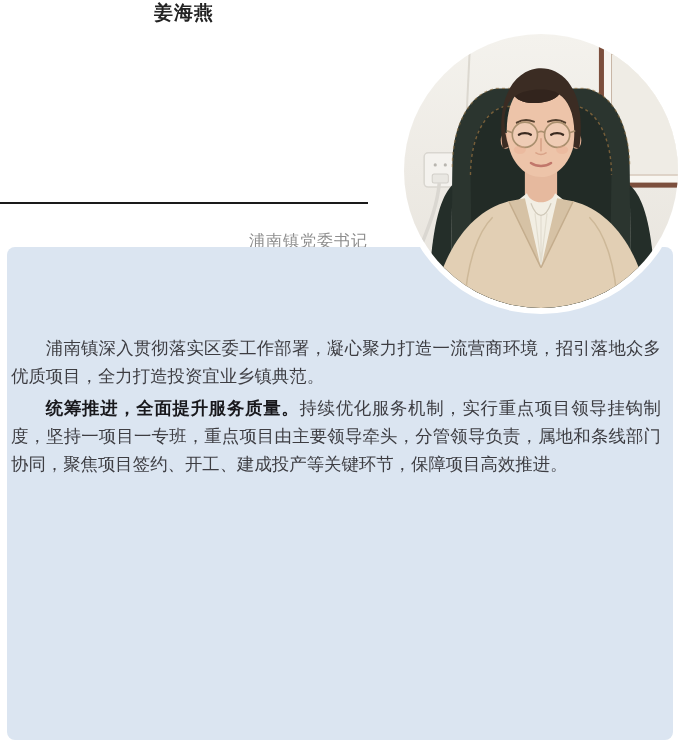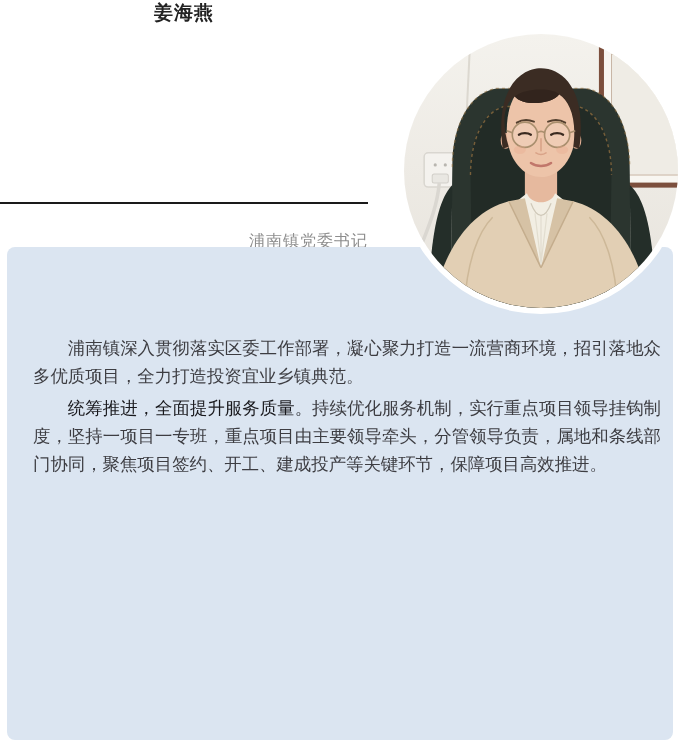--- a/index.html
+++ b/index.html
@@ -43,32 +43,32 @@
   .avatar svg { display: block; width: 274px; height: 274px; }
 
   
   .panel {
     position: absolute; left: 7px; top: 247px;
     width: 666px; height: 493px;
     background: #dbe5f1;
     border-radius: 8px;
     overflow: hidden;
     z-index: 1;
-    padding: 87px 12px 0 26px;
+    padding: 87px 12px 0 4px;
   }
   .panel p {
     font-size: 17.4px;
     line-height: 28px;
     color: #3d3d42;
     text-align: justify;
     text-indent: 2em;
     margin: 0 0 4px 0;
   }
   .panel p b {
-    font-weight: 400;
+    font-weight: 700;
     color: #18181c;
     margin-top: 16px;
   }
 </style>
 </head>
 <body>
 
 <div class="page">
 
   <div class="person-name">姜海燕</div>

